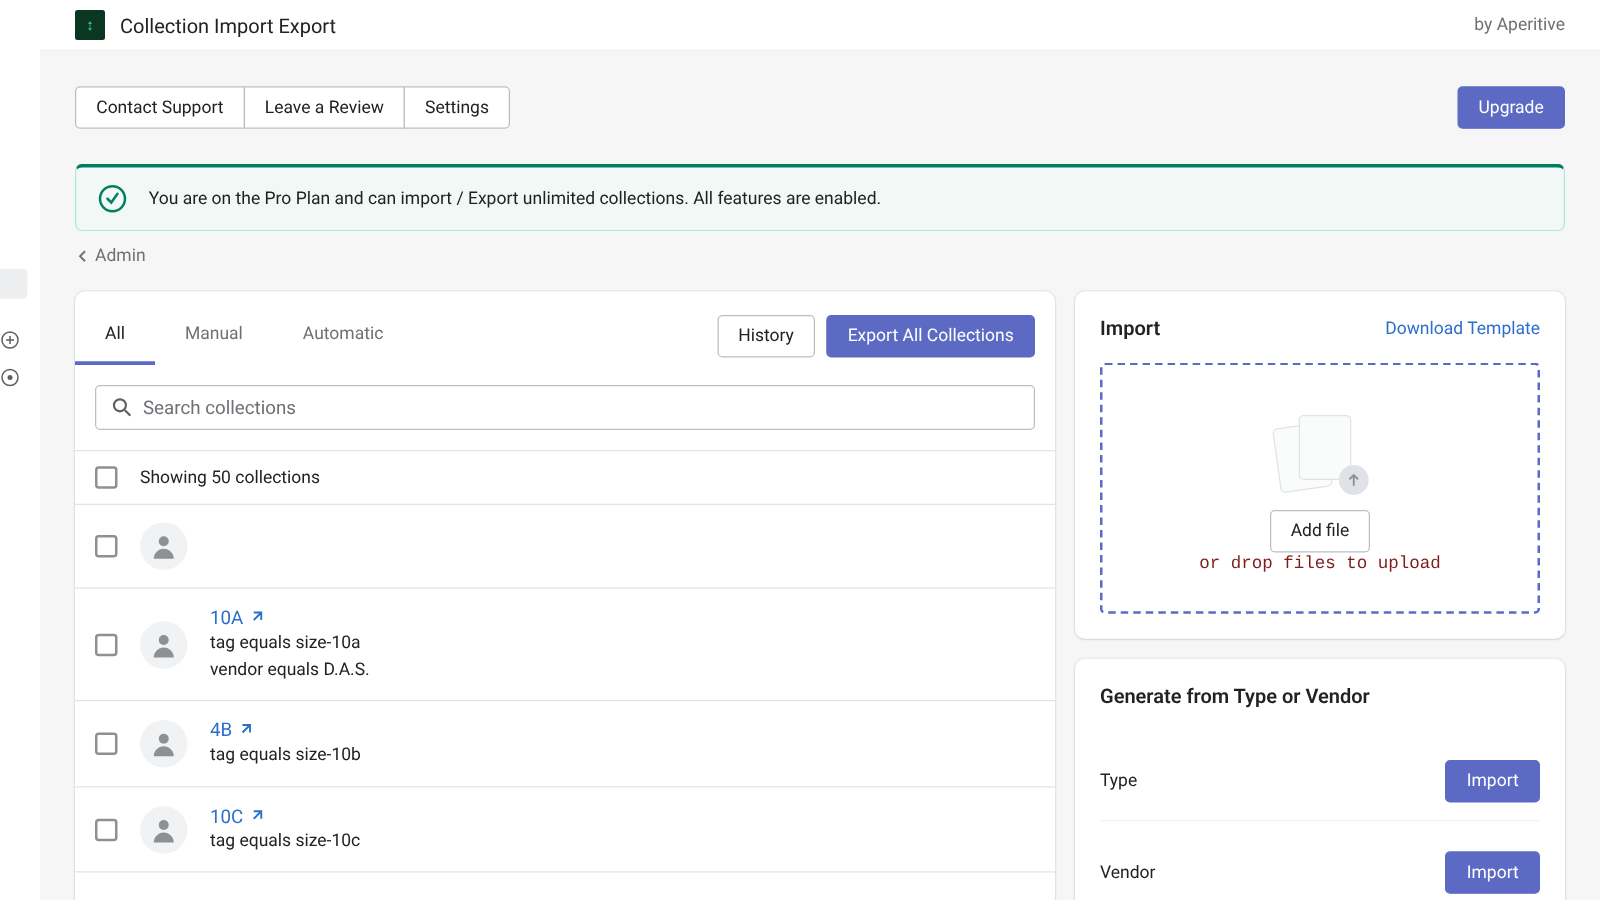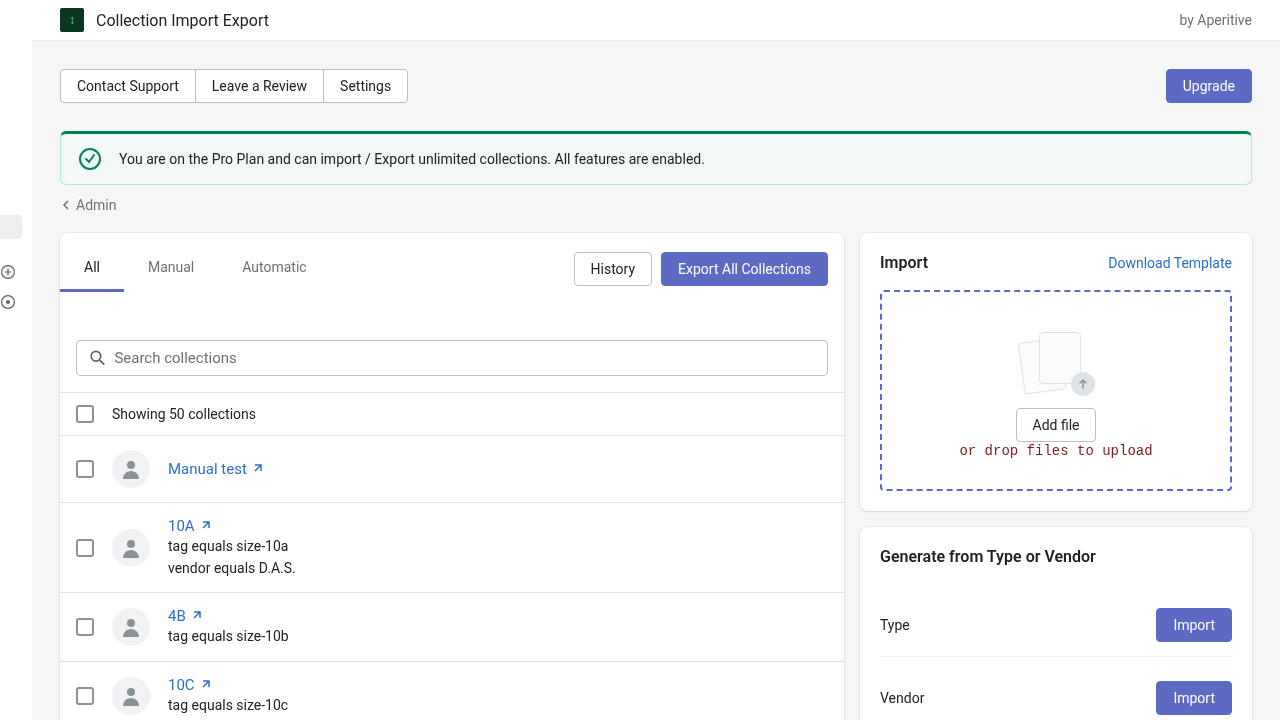--- a/index.html
+++ b/index.html
@@ -92,21 +92,21 @@
   .tabs { display: flex; gap: 0; }
   .tab {
     padding: 14px 24px; color: #6d7175; cursor: pointer; border-bottom: 3px solid transparent;
   }
   .tab.active { color: #202223; border-bottom-color: #5c6ac4; font-weight: 400; }
   .tab-actions { display: flex; gap: 10px; }
 
   .search-wrap { padding: 16px; }
   .search {
     position: relative; border: 1px solid #babfc3; border-radius: 4px;
-    display: flex; align-items: center; padding: 8px 12px; gap: 8px; margin-top: 32px;
+    display: flex; align-items: center; padding: 8px 12px; gap: 8px;
   }
   .search input {
     border: none; outline: none; width: 100%; font-size: 15px; font-family: inherit;
     color: #202223;
   }
   .search input::placeholder { color: #6d7175; }
   .search-icon { width: 18px; height: 18px; color: #5c5f62; }
 
   .list-header {
     padding: 12px 16px; display: flex; align-items: center; gap: 18px;
@@ -253,26 +253,20 @@
 
           <div id="list-rows">
               <div class="row">
                 <div class="checkbox"></div>
                 <div class="avatar">
                   <svg viewBox="0 0 24 24" fill="currentColor">
                     <circle cx="12" cy="8" r="4"></circle>
                     <path d="M4 22c0-4.4 3.6-8 8-8s8 3.6 8 8"></path>
                   </svg>
                 </div>
-                <div class="row-body"><div class="row-title">
-                    <span>Manual test</span>
-                    <svg viewBox="0 0 12 12">
-                      <path d="M4 2h6v6M10 2L4 8" fill="none" stroke="currentColor" stroke-width="1.5"></path>
-                    </svg>
-                  </div></div>
               </div>
               <div class="row">
                 <div class="checkbox"></div>
                 <div class="avatar">
                   <svg viewBox="0 0 24 24" fill="currentColor">
                     <circle cx="12" cy="8" r="4"></circle>
                     <path d="M4 22c0-4.4 3.6-8 8-8s8 3.6 8 8"></path>
                   </svg>
                 </div>
                 <div class="row-body"><div class="row-title">

